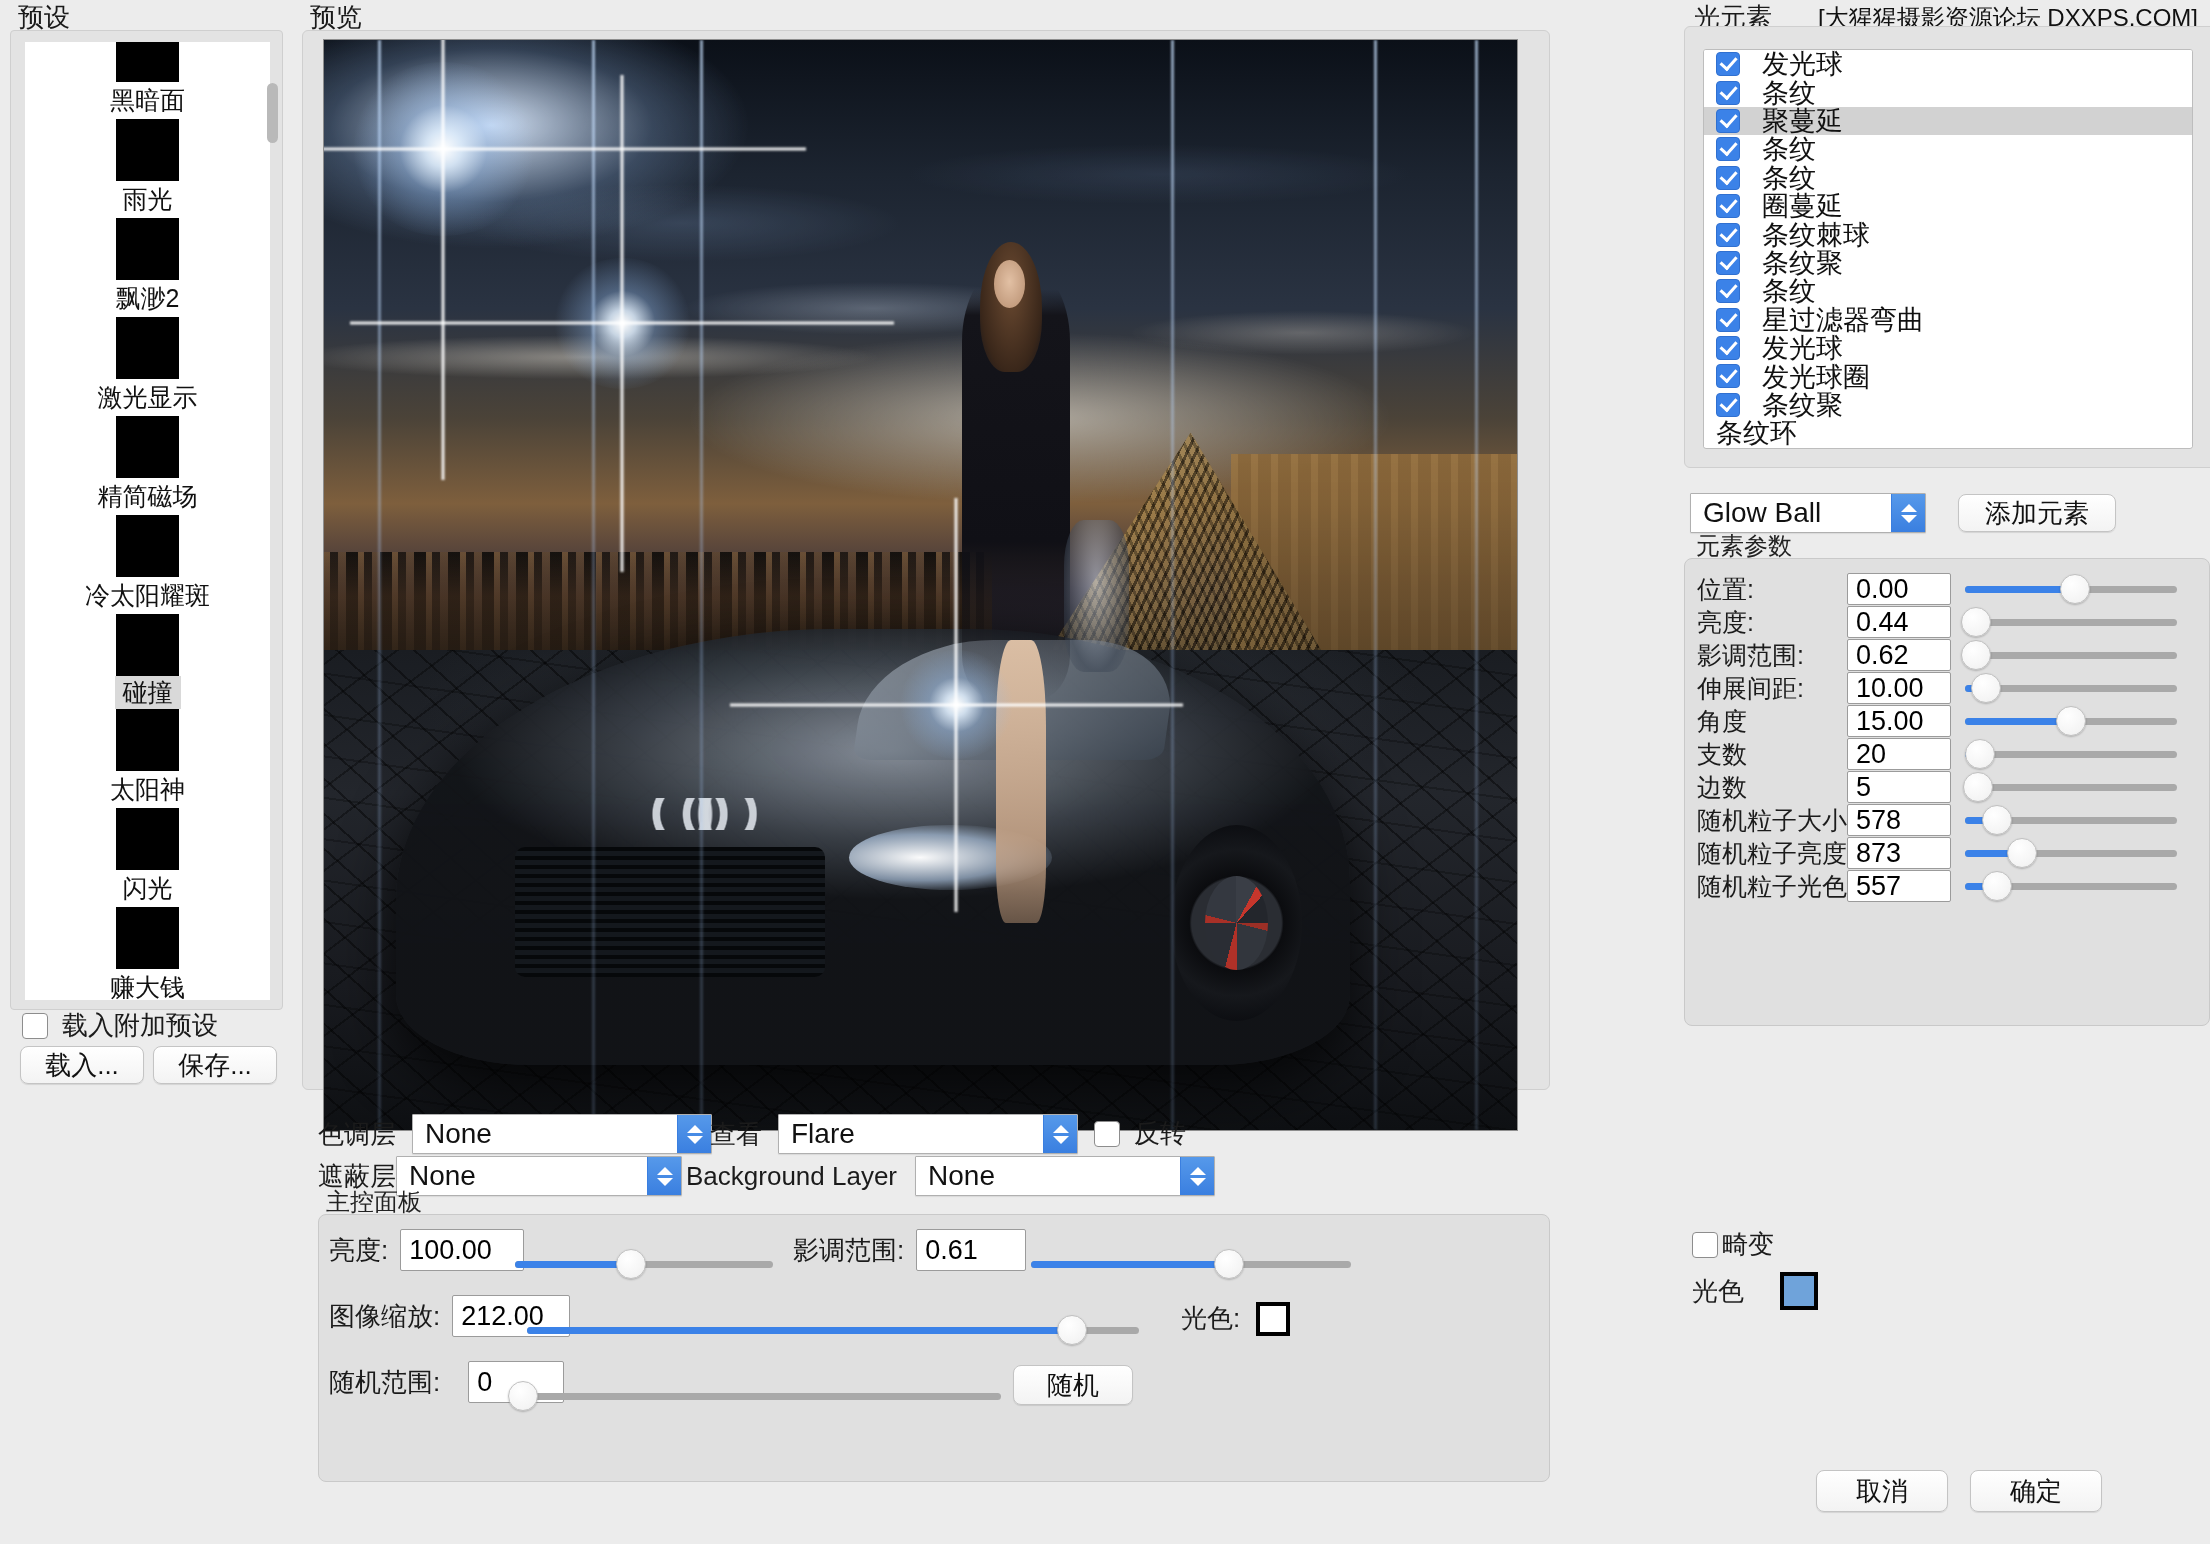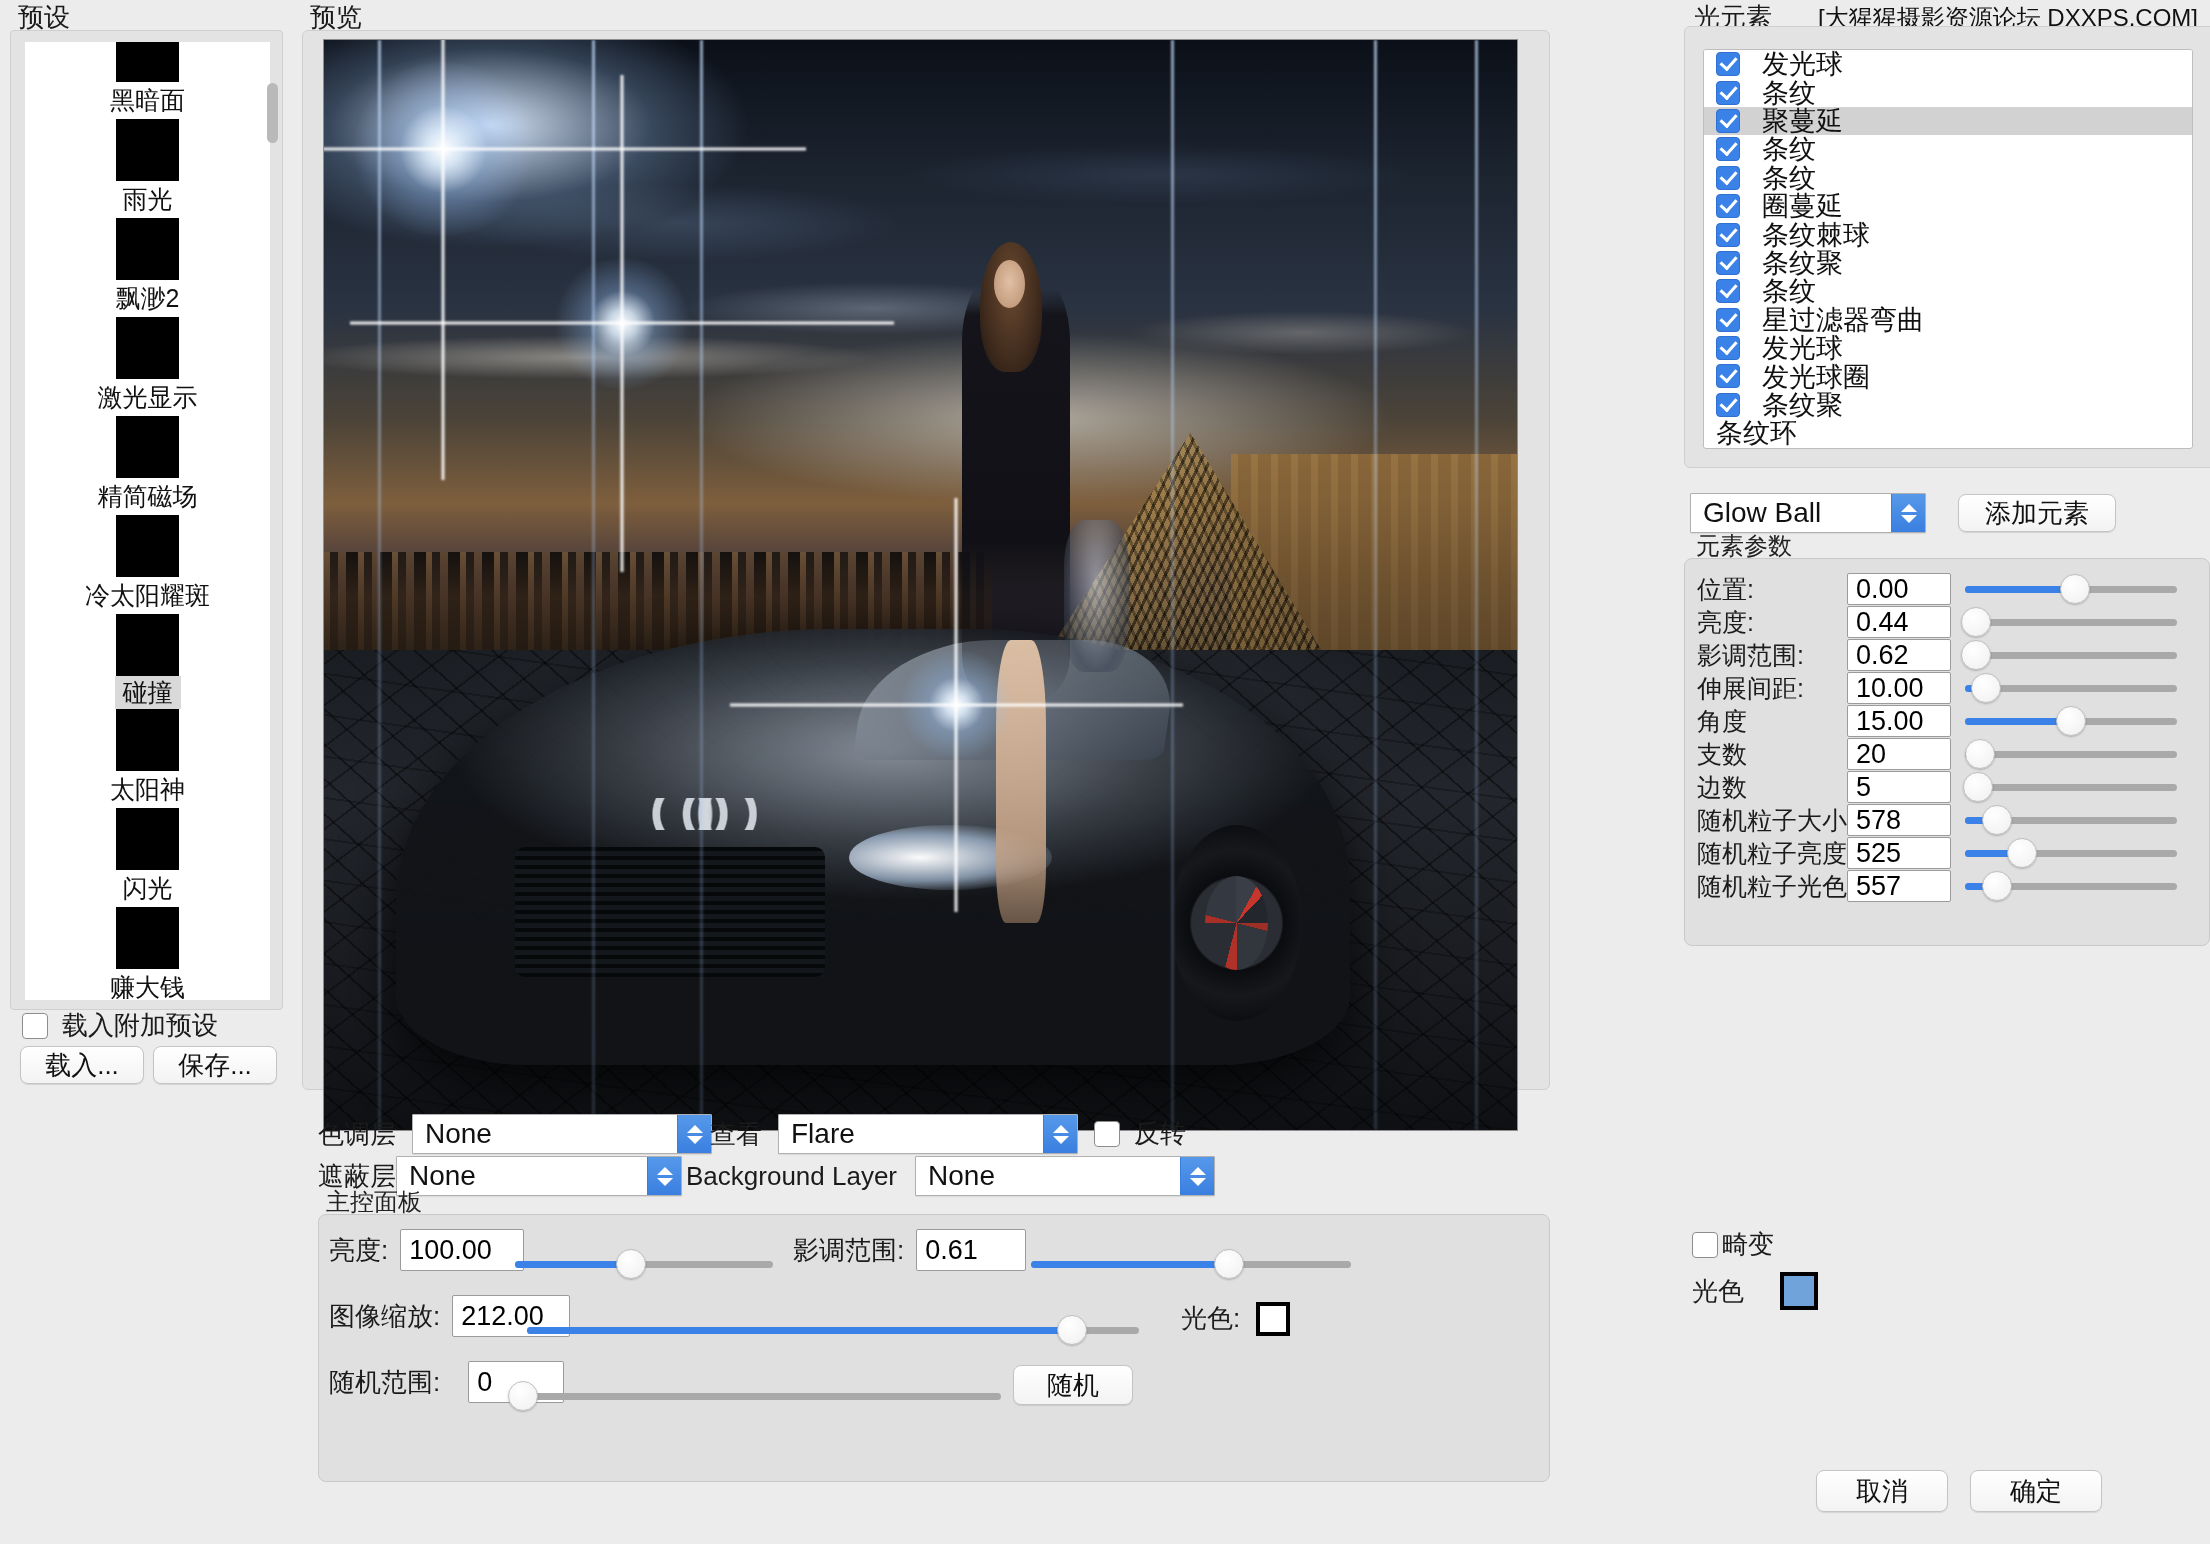--- a/index.html
+++ b/index.html
@@ -329,21 +329,21 @@
     background: #fff;
   }
   .elem-row.sel { background: #d2d2d2; }
   .elem-row .cb { width: 24px; height: 24px; }
   .elem-row .cb.on::after { width: 7px; height: 13px; border-width: 0 3px 3px 0; }
 
   #elem-select { position: absolute; left: 22px; top: 493px; width: 236px; height: 40px; }
   #btn-add-elem { position: absolute; left: 290px; top: 494px; width: 158px; height: 38px; }
   #elem-params-lbl { position: absolute; left: 28px; top: 530px; font-size: 24px; color:#222; }
   #elem-params-box {
-    position: absolute; left: 16px; top: 558px; width: 526px; height: 388px;
+    position: absolute; left: 16px; top: 558px; width: 526px; height: 468px;
     background: #e0e0e0; border: 1px solid #c9c9c9; border-radius: 8px;
   }
   .param-row { position: absolute; left: 12px; width: 510px; height: 32px; display:flex; align-items:center; }
   .param-row .plbl { width: 150px; font-size: 25px; color:#1b1b1b; white-space: nowrap; }
   .param-row .pfield { width: 104px; height: 32px; }
   .param-row .pslider { position: absolute; left: 268px; width: 212px; }
 
   #distort-row { position: absolute; left: 24px; top: 1227px; display:flex; align-items:center; gap: 4px; }
   #lightcolor-row { position: absolute; left: 24px; top: 1272px; display:flex; align-items:center; gap: 36px; }
   #swatch-blue { width: 38px; height: 38px; border: 4px solid #000; background: #6fa3da; }
@@ -693,21 +693,21 @@
             <span class="plbl">随机粒子大小:</span>
             <span class="txt-field pfield">578</span>
             <span class="slider pslider">
               <span class="track"></span>
               <span class="fill" style="width:15%"></span>
               <span class="knob" style="left:15%"></span>
             </span>
           </div>
           <div class="param-row" style="top:278px;">
             <span class="plbl">随机粒子亮度:</span>
-            <span class="txt-field pfield">525</span>
+            <span class="txt-field pfield">873</span>
             <span class="slider pslider">
               <span class="track"></span>
               <span class="fill" style="width:27%"></span>
               <span class="knob" style="left:27%"></span>
             </span>
           </div>
           <div class="param-row" style="top:311px;">
             <span class="plbl">随机粒子光色:</span>
             <span class="txt-field pfield">557</span>
             <span class="slider pslider">

